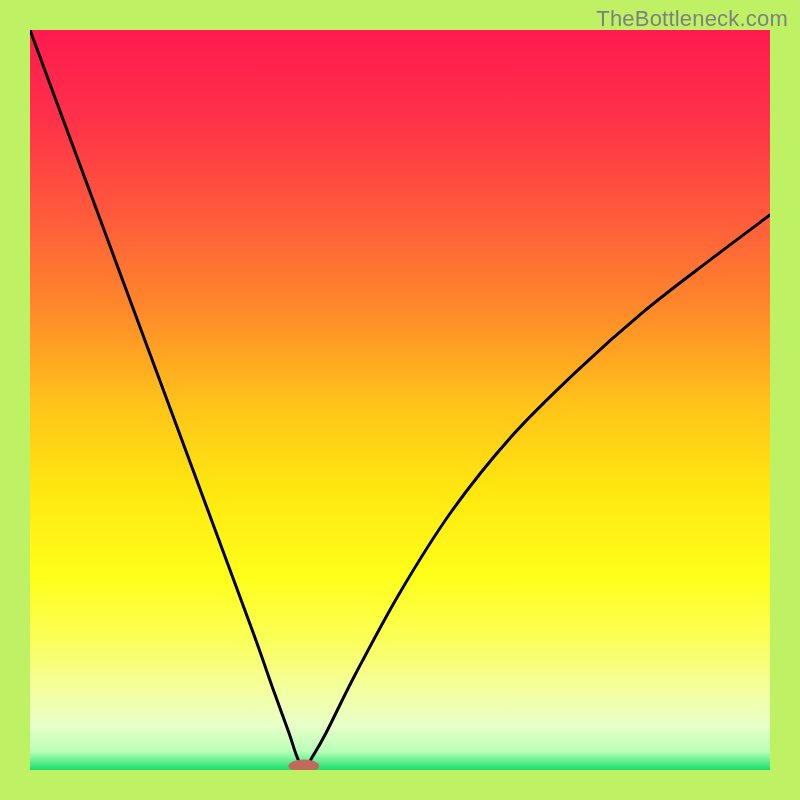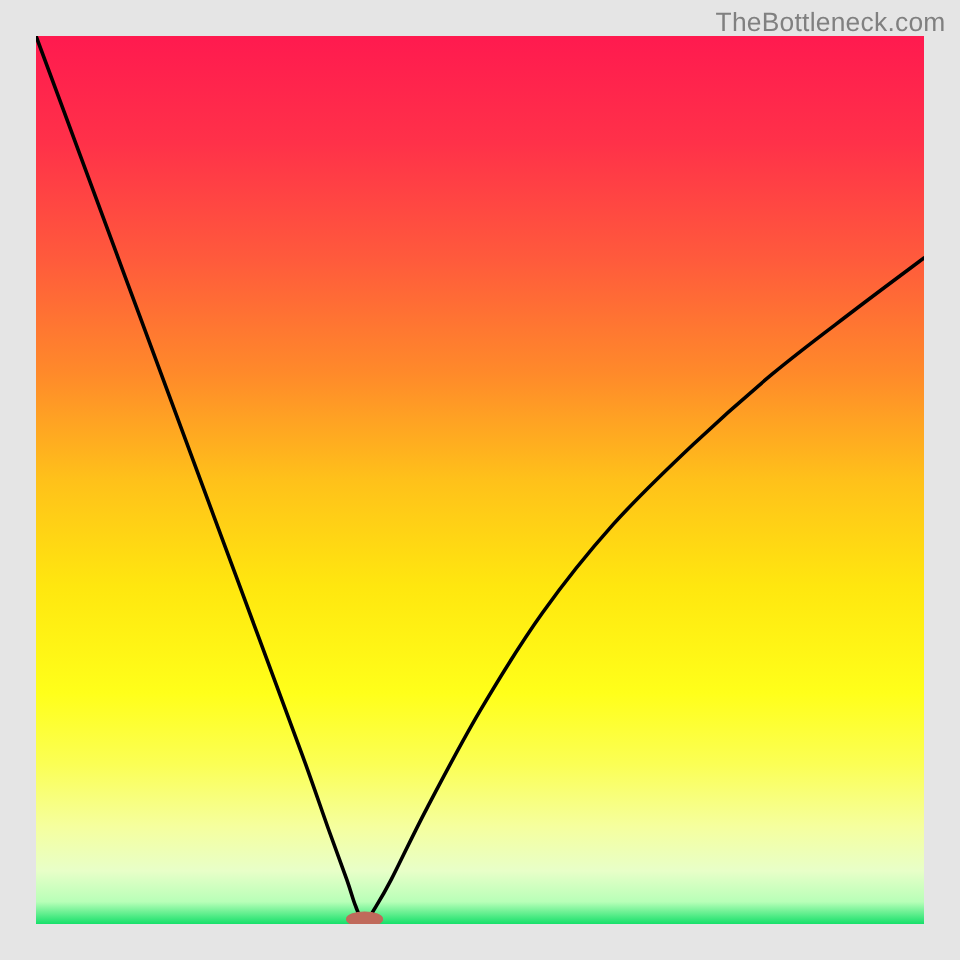--- a/index.html
+++ b/index.html
@@ -8,21 +8,21 @@
     width: 800px;
     height: 800px;
     overflow: hidden;
     background: #000;
     font-family: Arial, Helvetica, sans-serif;
   }
   .outer {
     position: relative;
     width: 800px;
     height: 800px;
-    background: #e5e5e5;
+    background: #bef264;
   }
   .plot-area {
     position: absolute;
     left: 30px;
     top: 30px;
     width: 740px;
     height: 740px;
     overflow: hidden;
   }
   .watermark {

